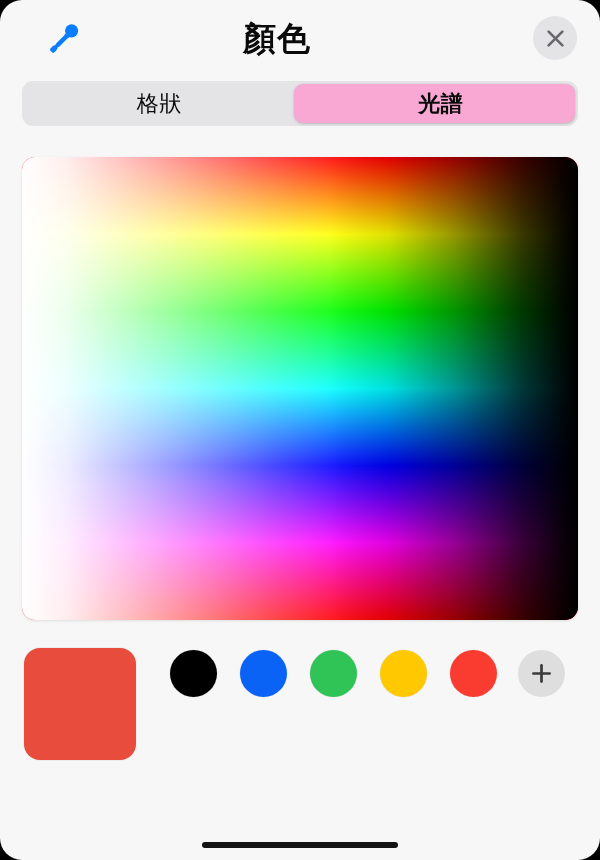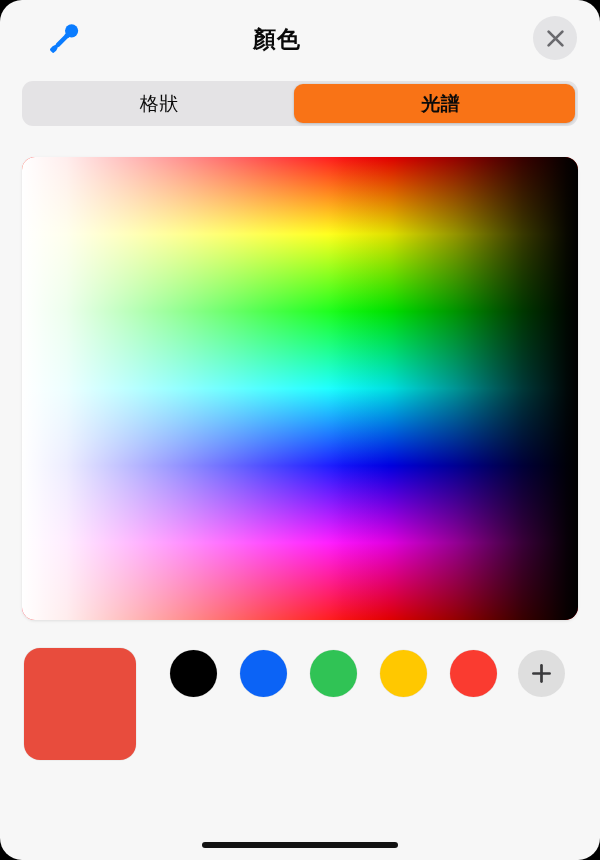--- a/index.html
+++ b/index.html
@@ -42,21 +42,21 @@
   }
 
   #page-title {
     position: absolute;
     top: 0; left: 0;
     width: 554px;
     height: 78px;
     display: flex;
     align-items: center;
     justify-content: center;
-    font-size: 23px;
+    font-size: 33px;
     font-weight: bold;
     color: #0A0A0A;
     letter-spacing: 1px;
   }
 
   #close-btn {
     position: absolute;
     right: 23px;
     top: 16px;
     width: 44px;
@@ -80,29 +80,29 @@
     border-radius: 11px;
     display: flex;
     padding: 3px;
   }
 
   .segment {
     flex: 1 1 0;
     display: flex;
     align-items: center;
     justify-content: center;
-    font-size: 19px;
+    font-size: 22px;
     color: #0A0A0A;
     border-radius: 9px;
     cursor: pointer;
     letter-spacing: 0.5px;
   }
 
   .segment.selected {
-    background: #f97316;
+    background: #f9a8d4;
     font-weight: bold;
     box-shadow: 0 1px 3px rgba(0,0,0,0.16), 0 0 0 0.5px rgba(0,0,0,0.04);
     padding-left: 13px;
   }
 
   
   #spectrum-area {
     position: absolute;
     left: 22px;
     top: 157px;

